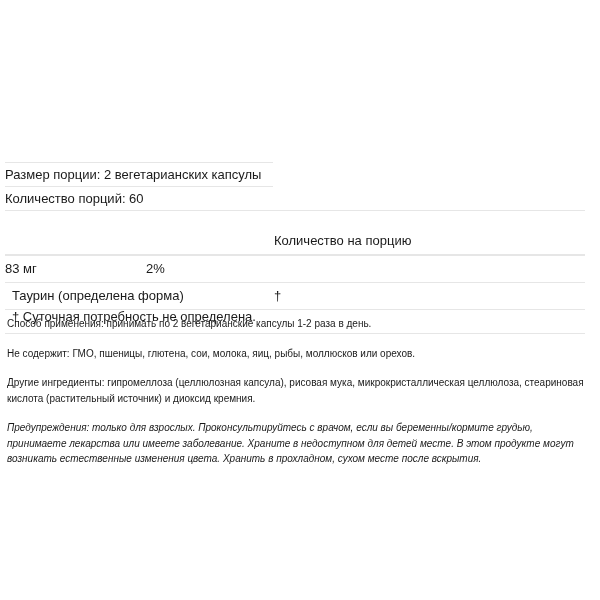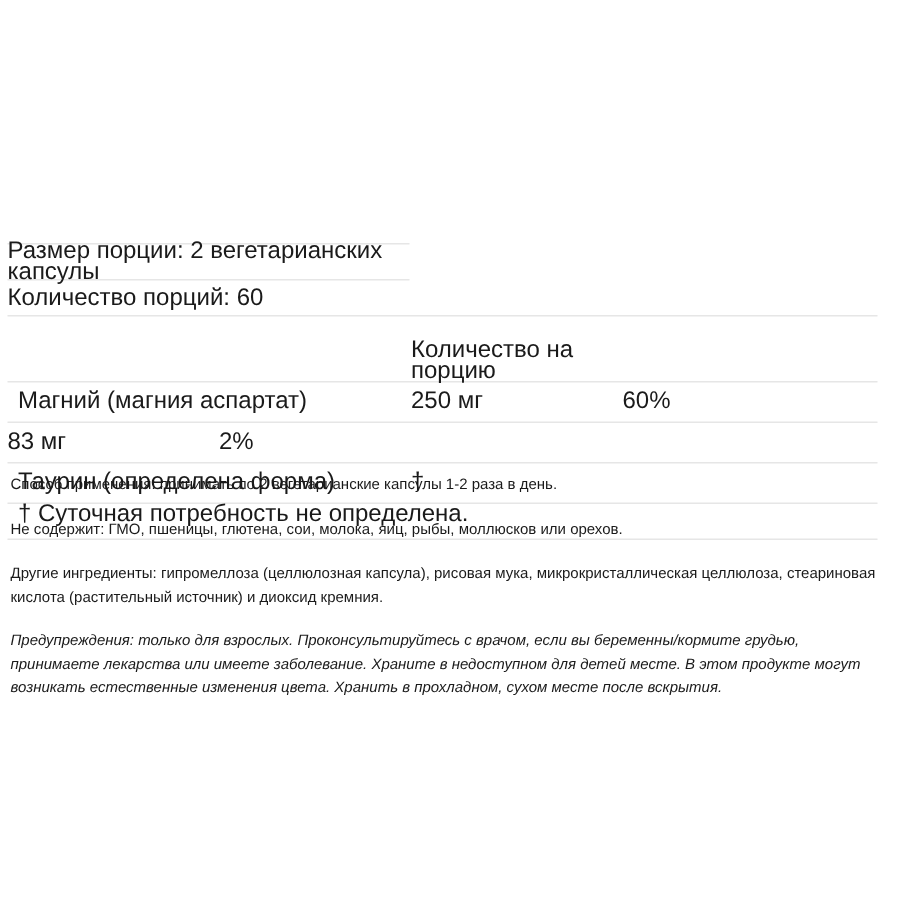--- a/index.html
+++ b/index.html
@@ -26,21 +26,21 @@
   .facts {
     position: absolute;
     left: 5px;
     top: 162px;
     width: 580px;
   }
 
   .facts-row {
     display: flex;
     align-items: center;
-    font-size: 16px;
+    font-size: 13px;
     line-height: 14px;
     color: #1a1a1a;
     padding: 6px 0 6px 0;
     box-sizing: border-box;
   }
 
   
   .rule-short {
     width: 268px;
     height: 1px;
@@ -140,25 +140,20 @@
 
     <div class="facts-row spacer-row"></div>
 
     <div class="facts-row head-row">
       <span class="col-name"></span>
       <span class="col-amount">Количество на порцию</span>
     </div>
 
     <div class="rule-full"></div>
 
-    <div class="facts-row data-row">
-      <span class="col-name">Магний (магния аспартат)</span>
-      <span class="col-amount">250 мг</span>
-      <span class="col-dv">60%</span>
-    </div>
 
     <div class="rule-full"></div>
 
     <div class="facts-row data-row">
       <span class="col-amount">83 мг</span>
       <span class="col-dv">2%</span>
     </div>
 
     <div class="rule-full"></div>
 

